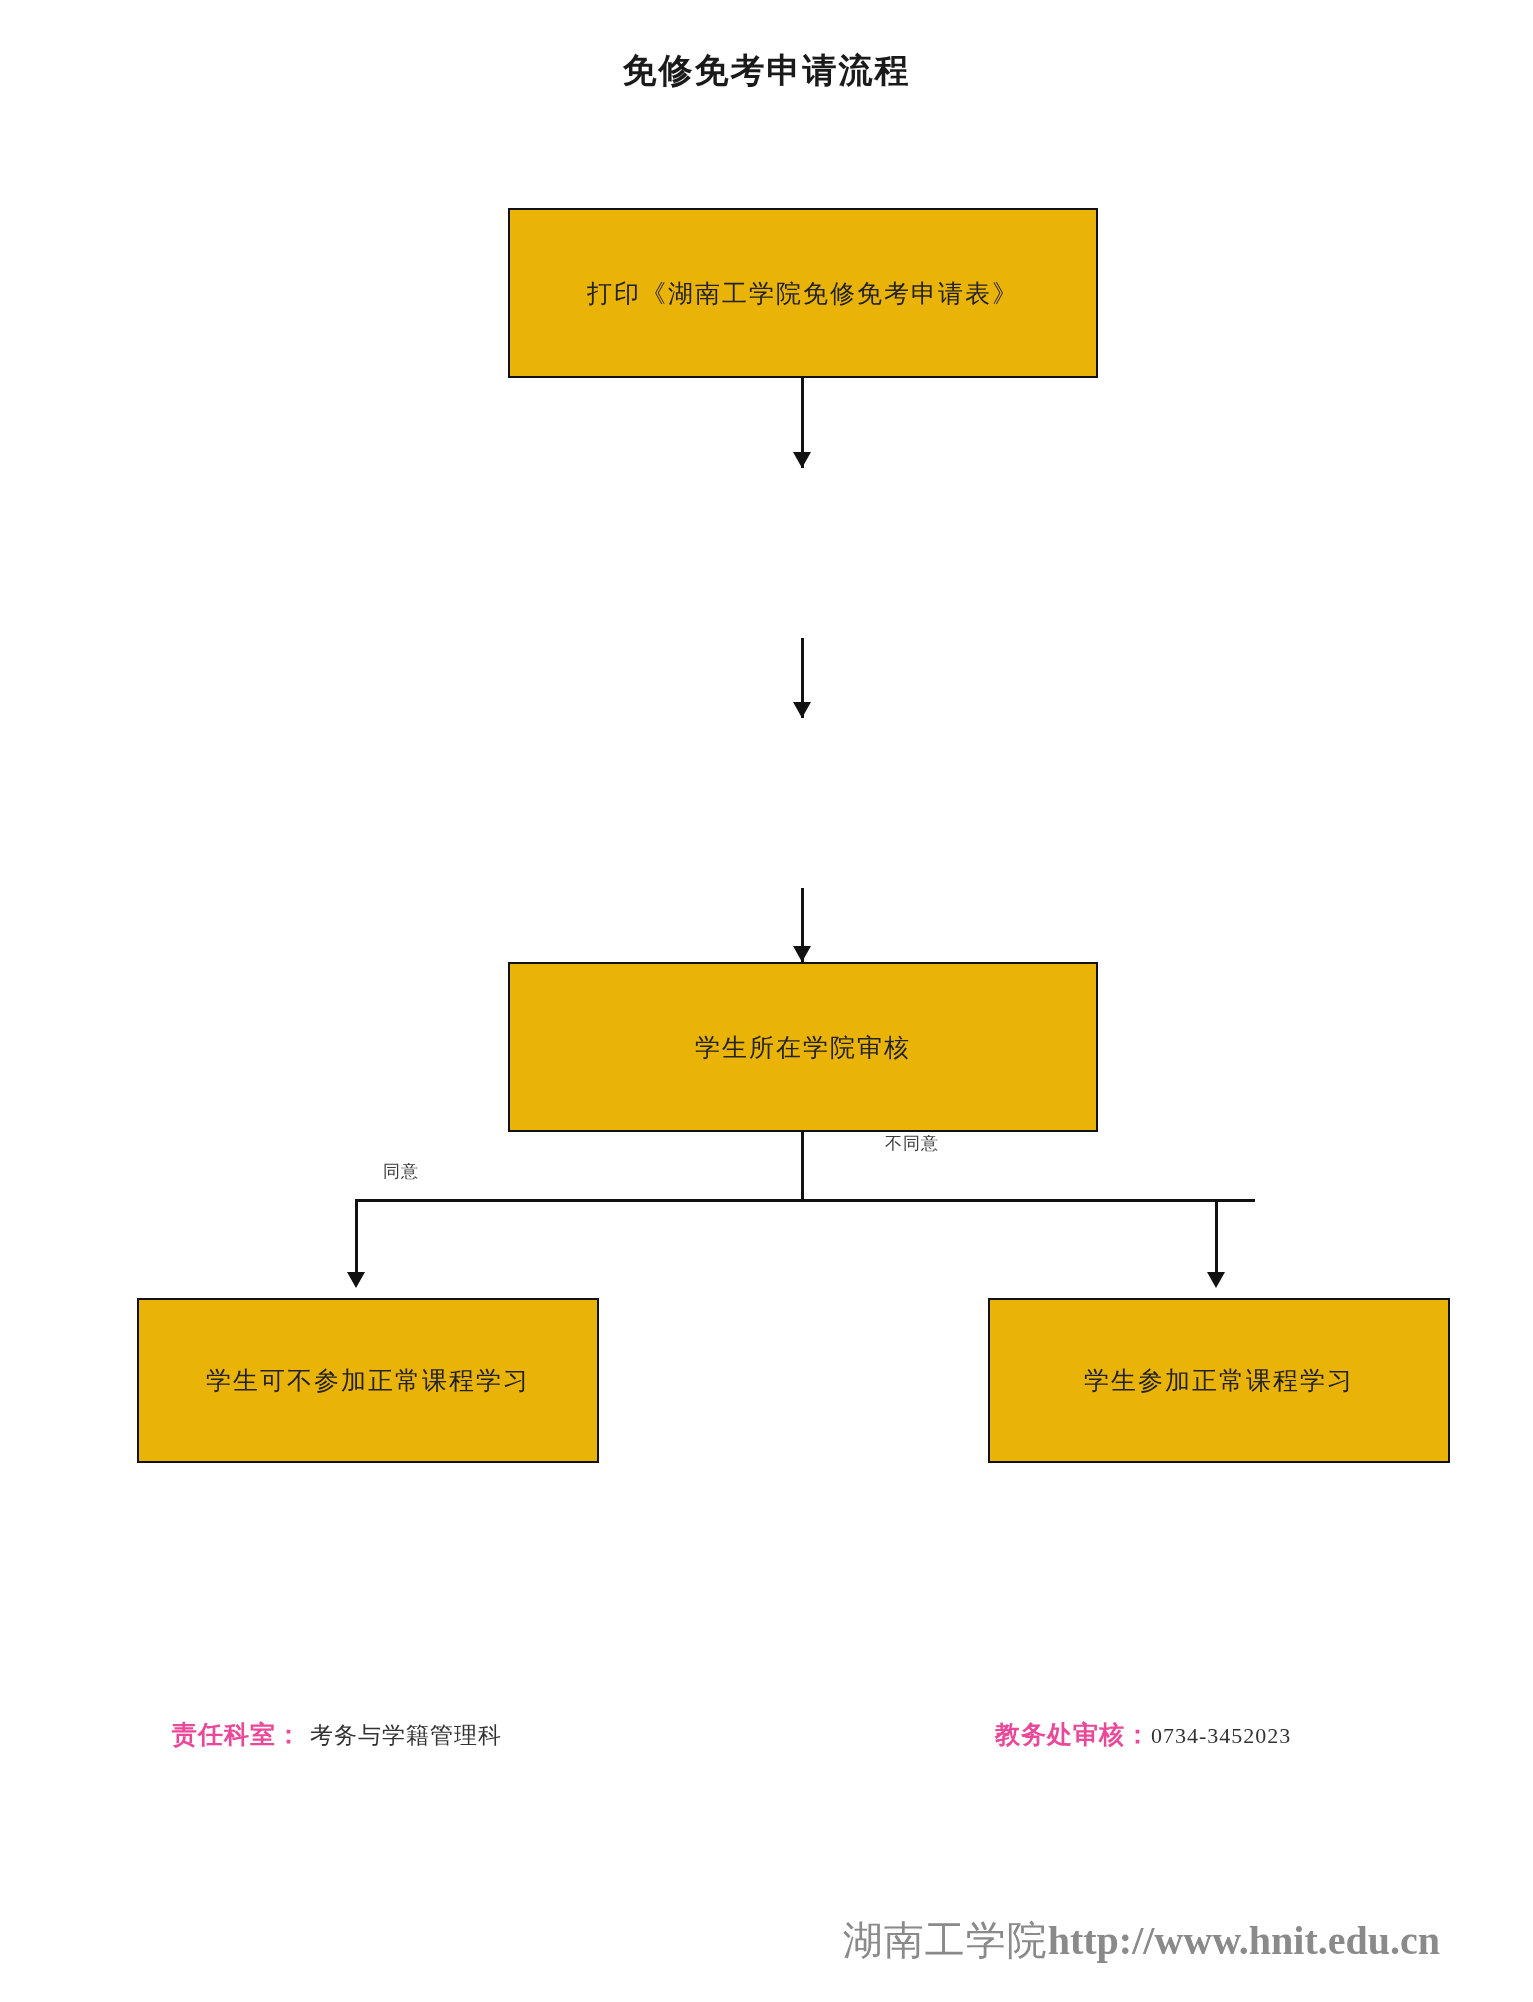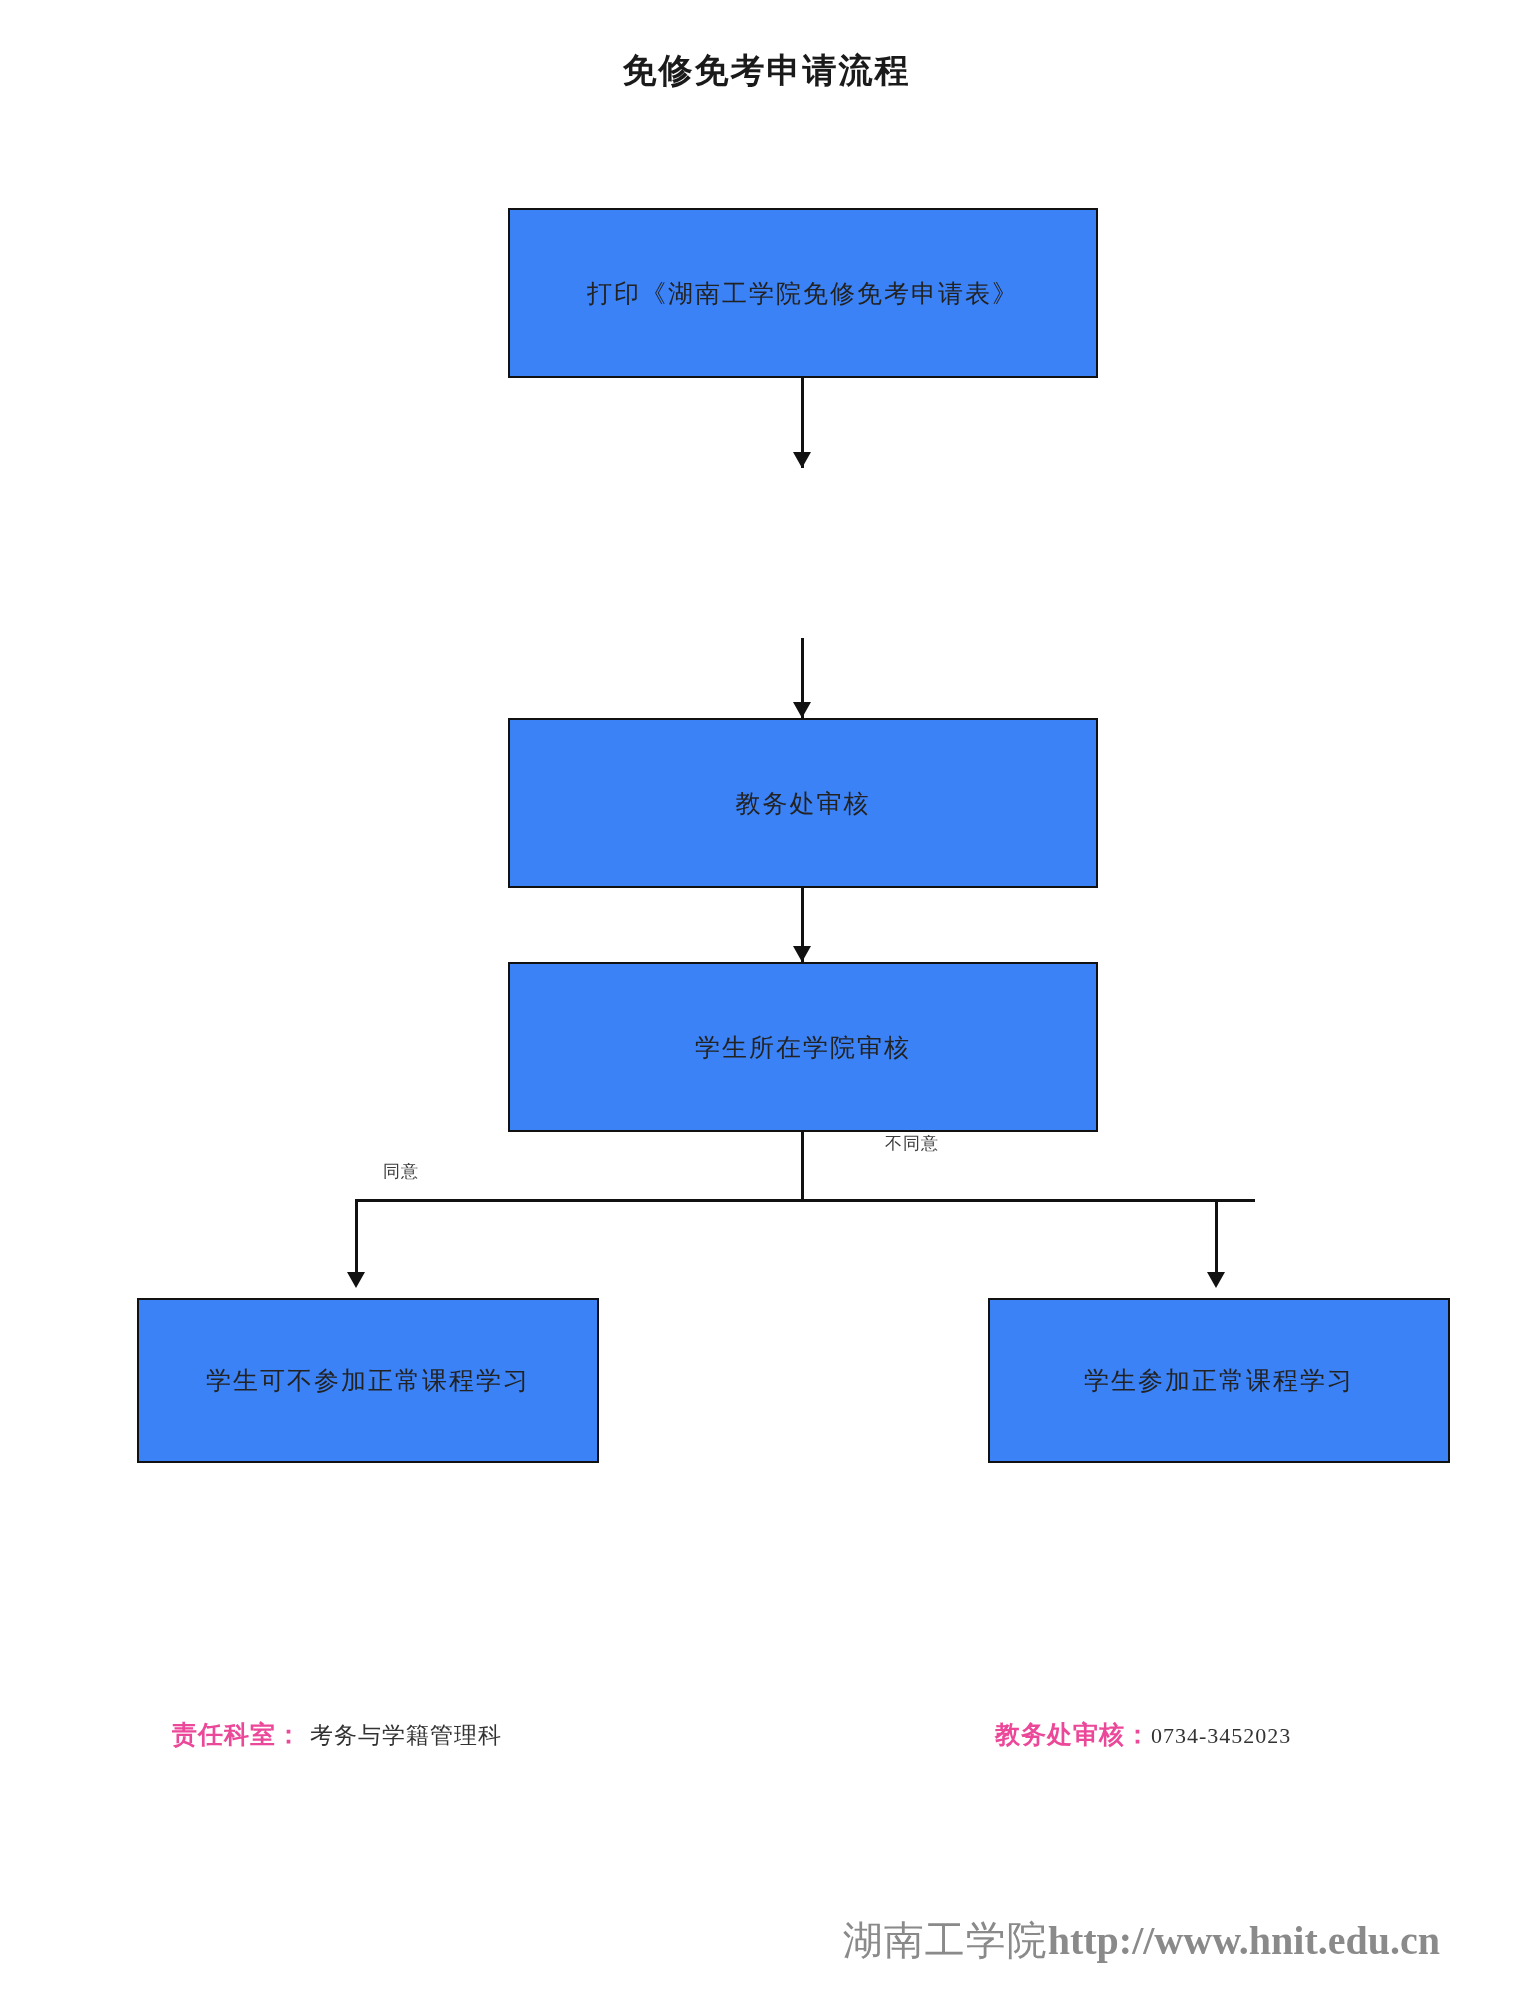--- a/index.html
+++ b/index.html
@@ -28,21 +28,21 @@
     font-weight: bold;
     font-size: 34px;
     letter-spacing: 2px;
     color: #1a1a1a;
   }
 
   
   .fbox {
     position: absolute;
     border: 2px solid #111111;
-    background: #3b82f6;
+    background: #eab308;
     display: flex;
     align-items: center;
     justify-content: center;
     color: #222222;
     letter-spacing: 2px;
     text-align: center;
   }
   .fbox-main {
     left: 508px;
     width: 590px;
@@ -176,21 +176,20 @@
 
   <div class="fbox fbox-main" id="box-print">打印《湖南工学院免修免考申请表》</div>
 
   <div class="vline" id="conn-1"></div>
   <div class="arrowhead" id="arrow-1"></div>
 
 
   <div class="vline" id="conn-2"></div>
   <div class="arrowhead" id="arrow-2"></div>
 
-  <div class="fbox fbox-main" id="box-academic">教务处审核</div>
 
   <div class="vline" id="conn-3"></div>
   <div class="arrowhead" id="arrow-3"></div>
 
   <div class="fbox fbox-main" id="box-submit">学生所在学院审核</div>
 
   <div class="vline" id="conn-split-down"></div>
   <div class="hline" id="conn-split-bar"></div>
 
   <div class="branch-label" id="label-agree">同意</div>

